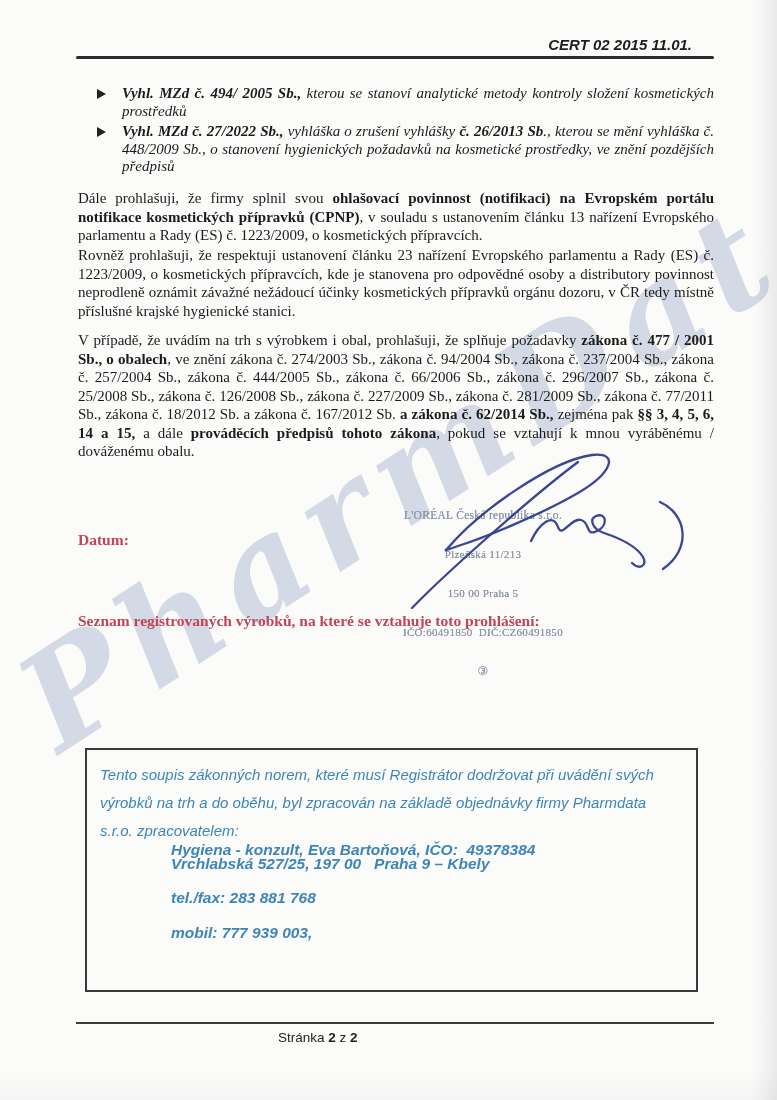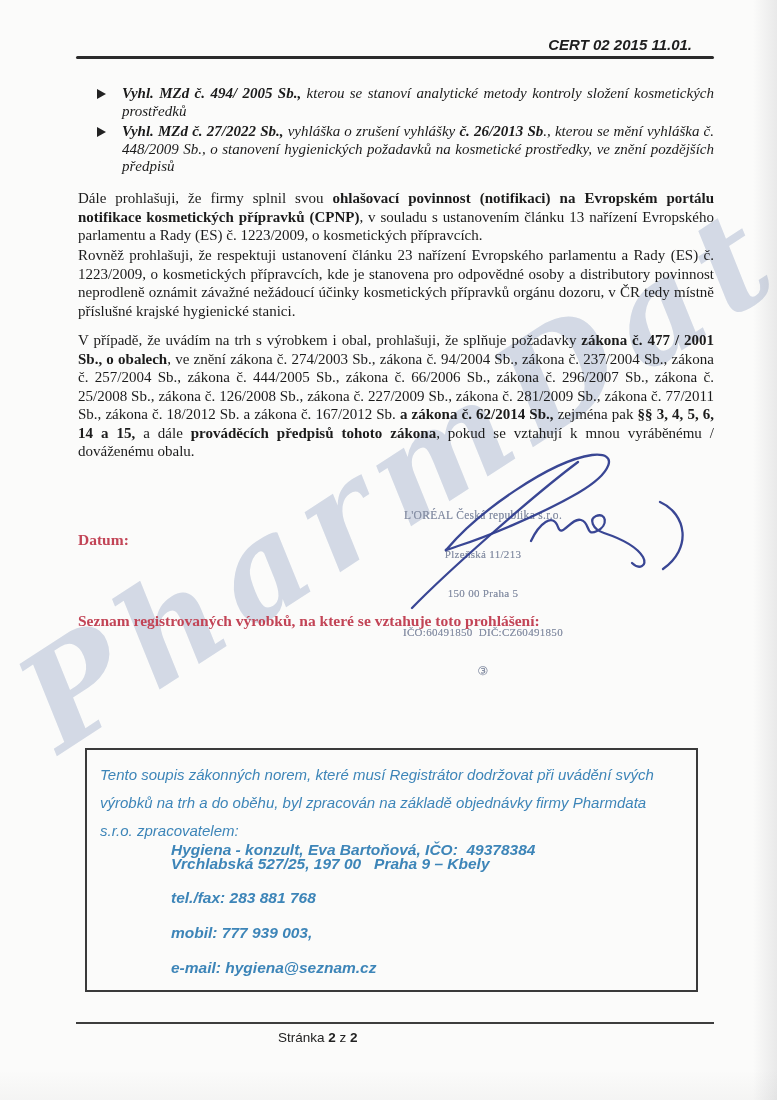--- a/index.html
+++ b/index.html
@@ -155,19 +155,18 @@
     <path d="M 531 541 C 539 524, 553 512, 558 527 C 562 539, 571 517, 581 520 C 591 523, 585 537, 597 531 C 609 525, 606 512, 596 516 C 589 519, 592 529, 604 533 C 622 539, 637 547, 643 557 C 648 566, 639 570, 632 563"></path>
     <path d="M 660 502 C 687 514, 692 549, 663 569"></path>
   </svg>
 
   <div class="info-box">
     <div class="box-intro">Tento soupis zákonných norem, které musí Registrátor dodržovat při uvádění svých výrobků na trh a do oběhu, byl zpracován na základě objednávky firmy Pharmdata s.r.o. zpracovatelem:</div>
     <div class="box-line bl-0">Hygiena - konzult, Eva Bartoňová, IČO:  49378384</div>
     <div class="box-line bl-1">Vrchlabská 527/25, 197 00   Praha 9 – Kbely</div>
     <div class="box-line bl-2">tel./fax: 283 881 768</div>
     <div class="box-line bl-3">mobil: 777 939 003,</div>
-    <div class="box-line bl-4">e-mail: hygiena@seznam.cz</div>
   </div>
 
   <div class="footer-rule"></div>
   <div class="footer-text"><span>Stránka </span><b>2</b><span> z </span><b>2</b></div>
 
 </div>
 
 </body></html>

